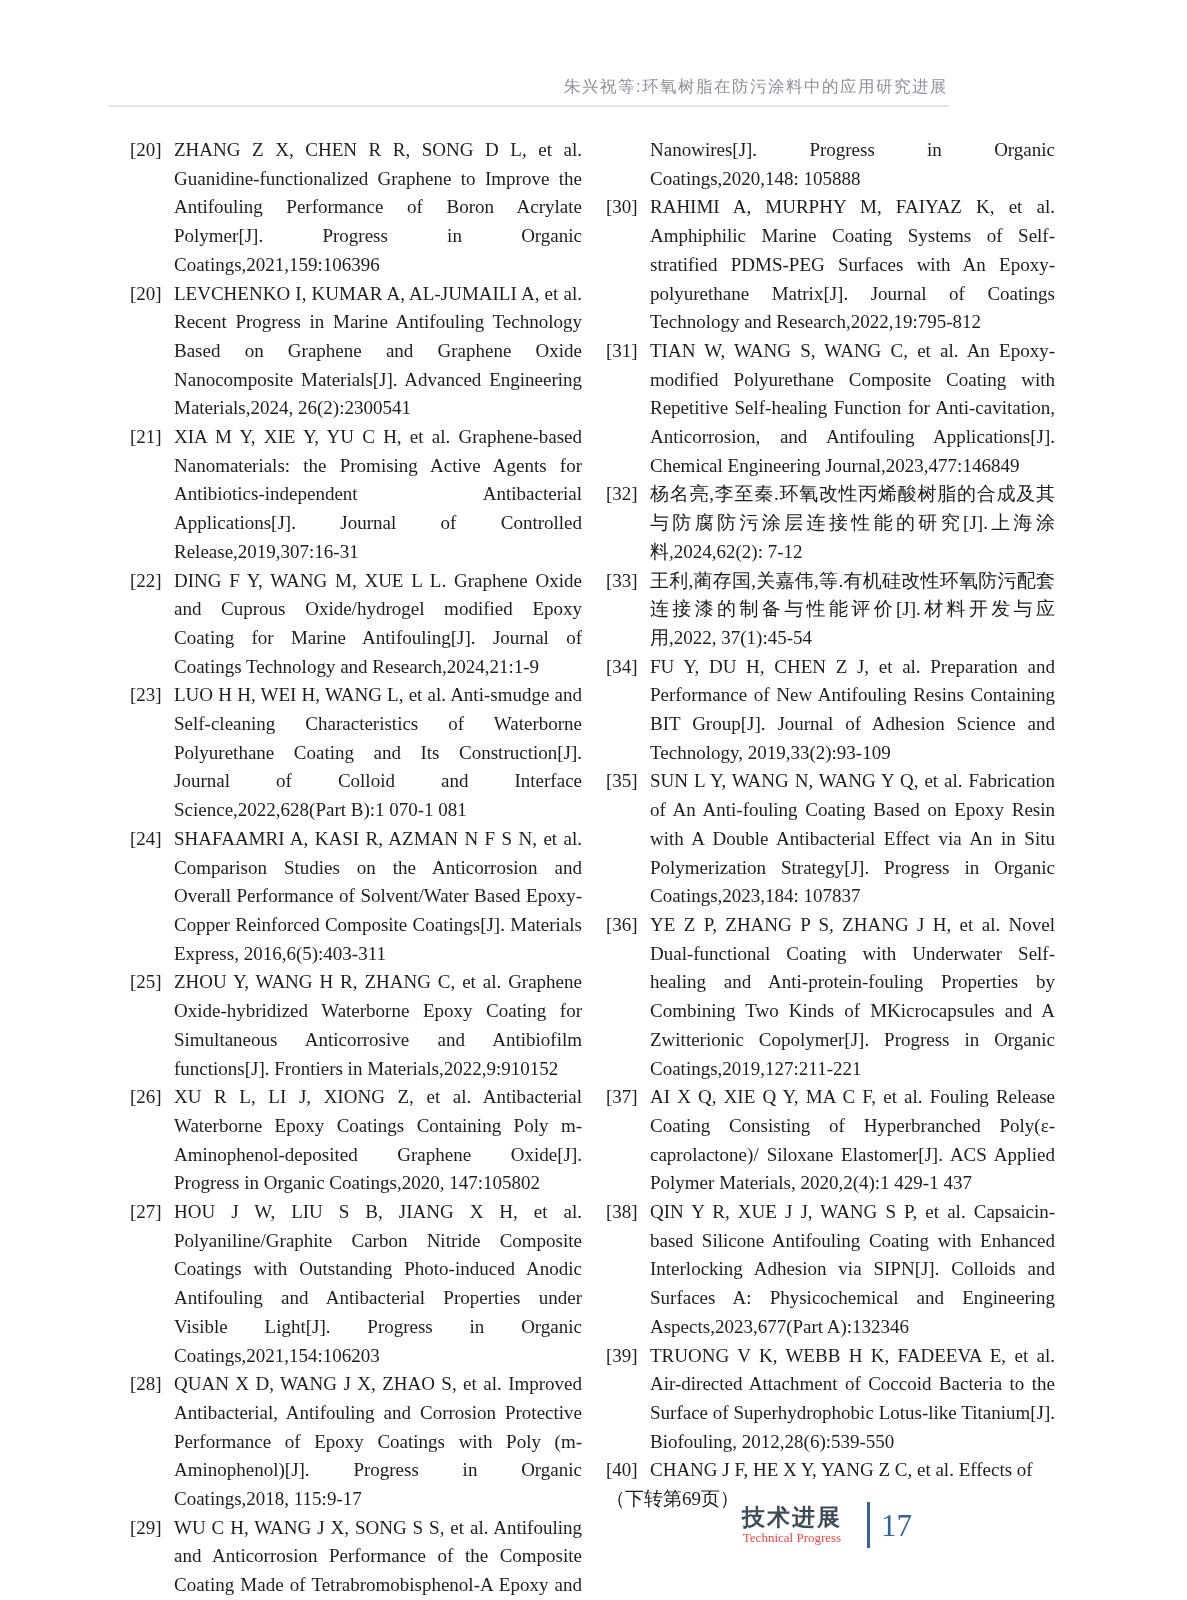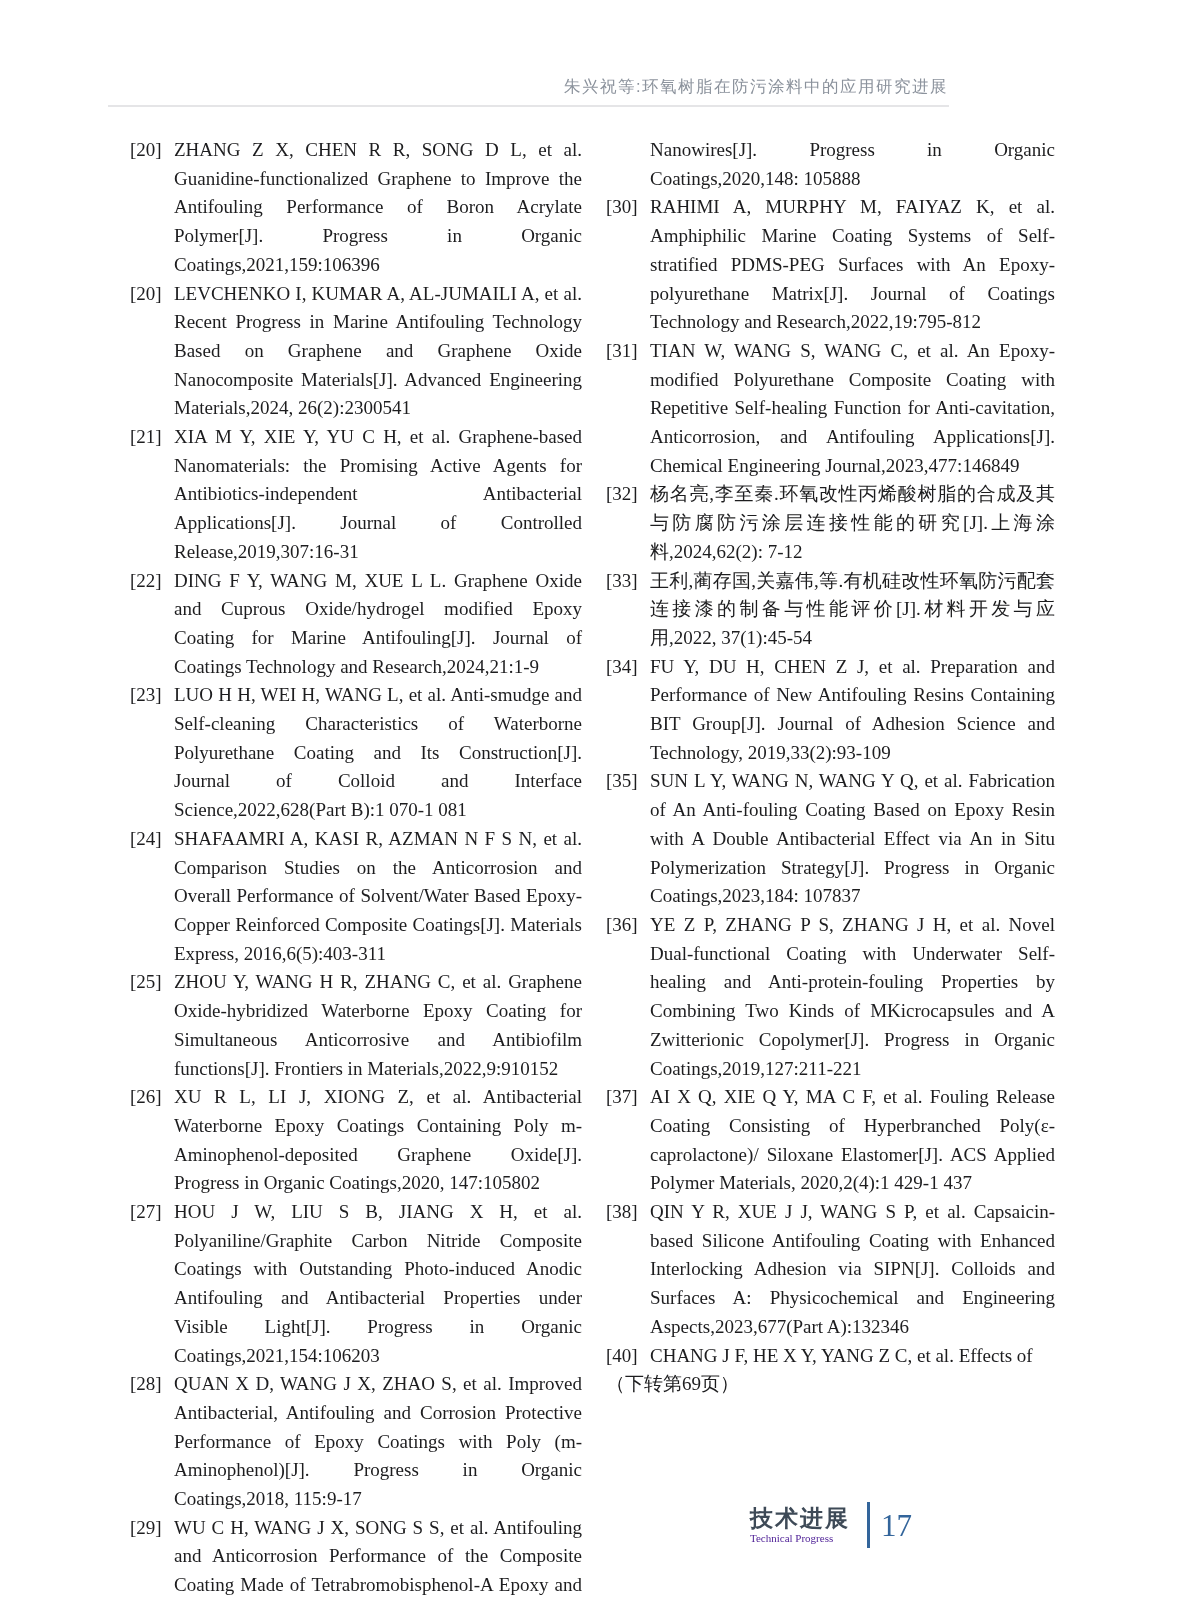--- a/index.html
+++ b/index.html
@@ -55,35 +55,35 @@
     padding-right: 2px;
   }
   .footer {
     position: absolute;
     right: 143px;
     bottom: 52px;
     display: flex;
     align-items: center;
   }
   .footer-labels {
-    text-align: left;
-    margin-right: 17px;
+    text-align: center;
+    margin-right: 25px;
   }
   .footer-cn {
     font-family: "Liberation Sans", "DejaVu Sans", sans-serif;
     font-weight: bold;
     font-size: 23px;
     letter-spacing: 2px;
     line-height: 1.1;
     color: #3e4a57;
   }
   .footer-en {
     font-family: "Liberation Serif", serif;
-    font-size: 11px;
-    color: #4c1d95;
+    font-size: 13px;
+    color: #ef4444;
     line-height: 1.1;
   }
   .footer-divider {
     width: 3px;
     height: 46px;
     background: #33659b;
     margin-right: 11px;
   }
   .footer-page {
     font-family: "Liberation Serif", serif;
@@ -204,20 +204,24 @@
   <div class="ref">
     <span class="ref-num">[37]</span>
     <span class="ref-text">AI X Q, XIE Q Y, MA C F, et al. Fouling Release Coating Consisting of Hyperbranched Poly(ε-caprolactone)/ Siloxane Elastomer[J]. ACS Applied Polymer Materials, 2020,2(4):1 429-1 437</span>
   </div>
 
   <div class="ref">
     <span class="ref-num">[38]</span>
     <span class="ref-text">QIN Y R, XUE J J, WANG S P, et al. Capsaicin-based Silicone Antifouling Coating with Enhanced Interlocking Adhesion via SIPN[J]. Colloids and Surfaces A: Physicochemical and Engineering Aspects,2023,677(Part A):132346</span>
   </div>
 
+  <div class="ref">
+    <span class="ref-num">[39]</span>
+    <span class="ref-text">TRUONG V K, WEBB H K, FADEEVA E, et al. Air-directed Attachment of Coccoid Bacteria to the Surface of Superhydrophobic Lotus-like Titanium[J]. Biofouling, 2012,28(6):539-550</span>
+  </div>
 
   <div class="ref">
     <span class="ref-num">[40]</span>
     <span class="ref-text">CHANG J F, HE X Y, YANG Z C, et al. Effects of</span>
   </div>
 <div class="continuation-note">（下转第69页）</div>
     </div>
 
   <div class="footer">
     <div class="footer-labels">

